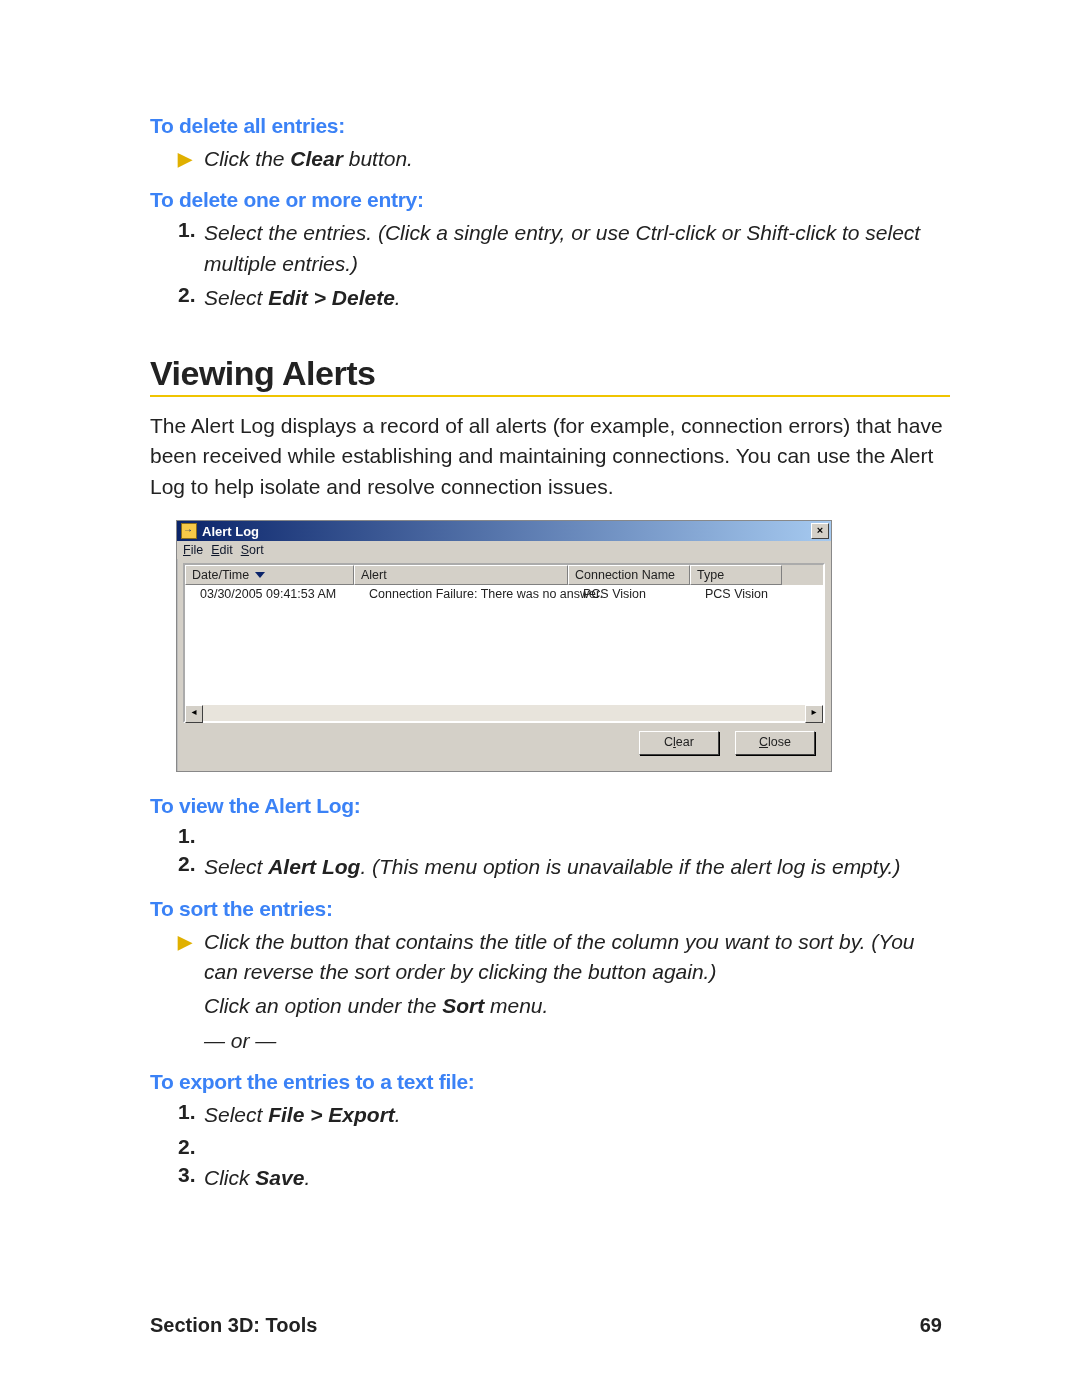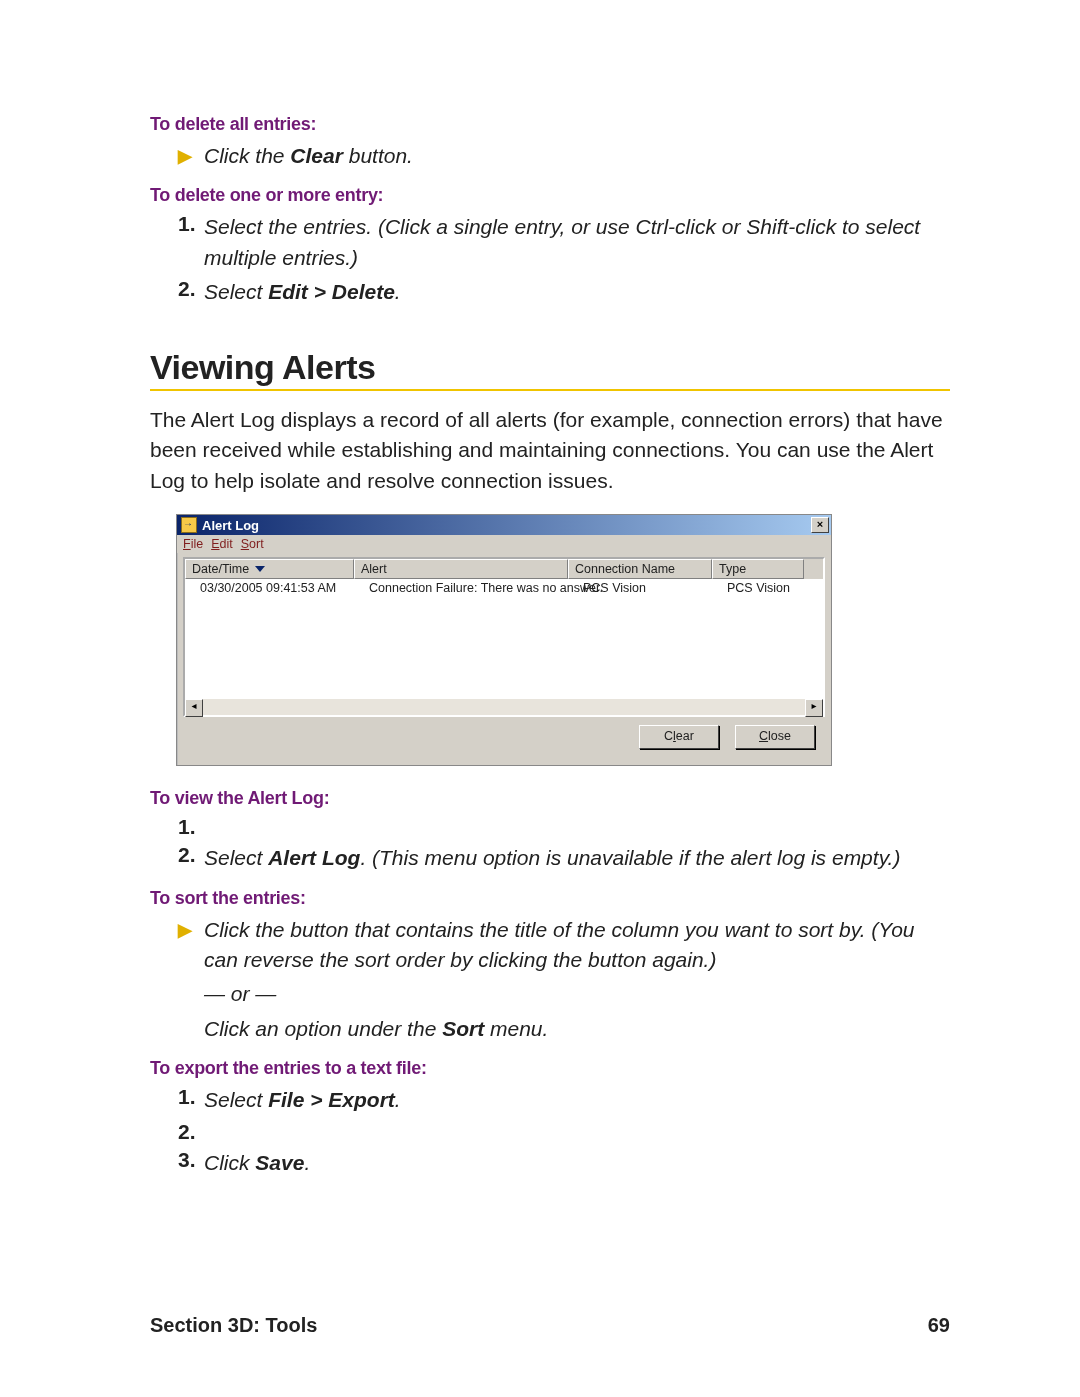--- a/index.html
+++ b/index.html
@@ -12,22 +12,22 @@
   }
   .page {
     box-sizing: border-box;
     width: 1080px;
     min-height: 1397px;
     padding: 100px 130px 60px 150px;
     position: relative;
   }
   .subhead {
     font-weight: 700;
-    font-size: 18px;
-    color: #701a75;
+    font-size: 21px;
+    color: #3b82f6;
     margin: 14px 0 6px 0;
     letter-spacing: -0.3px;
   }
   .body-text {
     font-size: 21px;
     line-height: 1.45;
     margin: 4px 0;
   }
   .bullet-row {
     display: flex;
@@ -112,21 +112,21 @@
     text-align: center;
     font-weight: 700;
     margin-left: 2px;
     font-family: Arial;
   }
   .menubar {
     display: flex;
     gap: 8px;
     padding: 2px 6px;
     font-size: 12.5px;
-    color: #7f1d1d;
+    color: #0f172a;
     background: #d4d0c8;
   }
   .menubar span u { text-decoration: underline; }
   .win-inner {
     margin: 4px 6px 6px 6px;
   }
   .listview {
     border: 2px inset #fff;
     background: #fff;
   }
@@ -158,21 +158,21 @@
     padding: 2px 0;
     margin-left: 9px;
   }
   .lv-row .cell {
     padding: 0 6px;
     box-sizing: border-box;
     white-space: nowrap;
   }
   .c1 { width: 169px; }
   .c2 { width: 214px; }
-  .c3 { width: 144px; }
+  .c3 { width: 122px; }
   .c4 { width: 92px; }
   .sort-arrow {
      width:0;height:0;
      border-left:5px solid transparent;
      border-right:5px solid transparent;
      border-top:6px solid #0a246a;
   }
   .hscroll {
     display:flex;
     height:16px;
@@ -206,21 +206,21 @@
     font-size:12.5px;
     line-height:20px;
     text-align:center;
     box-shadow: 1px 1px 0 #000;
   }
   .wbtn u { text-decoration: underline; }
 
   .footer {
     position: absolute;
     left: 150px;
-    right: 130px;
+    right: 138px;
     bottom: 60px;
     display: flex;
     justify-content: space-between;
     font-size: 20px;
     font-weight: 700;
   }
 </style>
 </head>
 <body>
 
@@ -306,27 +306,27 @@
     </div>
   </div>
 
   <div class="subhead">To sort the entries:</div>
   <div class="bullet-row">
     <div class="arrow">▶</div>
     <div class="txt">Click the button that contains the title of the column you want to sort by. (You can reverse the sort order by clicking the button again.)</div>
   </div>
   <div class="bullet-row">
     <div class="num" style="min-width:26px"></div>
+    <div class="txt">
+      <span>Click an option under the </span><span class="b">Sort</span><span> menu.</span>
+    </div>
+  </div>
+  <div class="bullet-row">
+    <div class="num" style="min-width:26px"></div>
     <div class="txt">— or —</div>
-  </div>
-  <div class="bullet-row">
-    <div class="num" style="min-width:26px"></div>
-    <div class="txt">
-      <span>Click an option under the </span><span class="b">Sort</span><span> menu.</span>
-    </div>
   </div>
 
   <div class="subhead">To export the entries to a text file:</div>
   <div class="bullet-row">
     <div class="num">1.</div>
     <div class="txt">
       <span>Select </span><span class="b">File &gt; Export</span><span>.</span>
     </div>
   </div>
   <div class="bullet-row">

